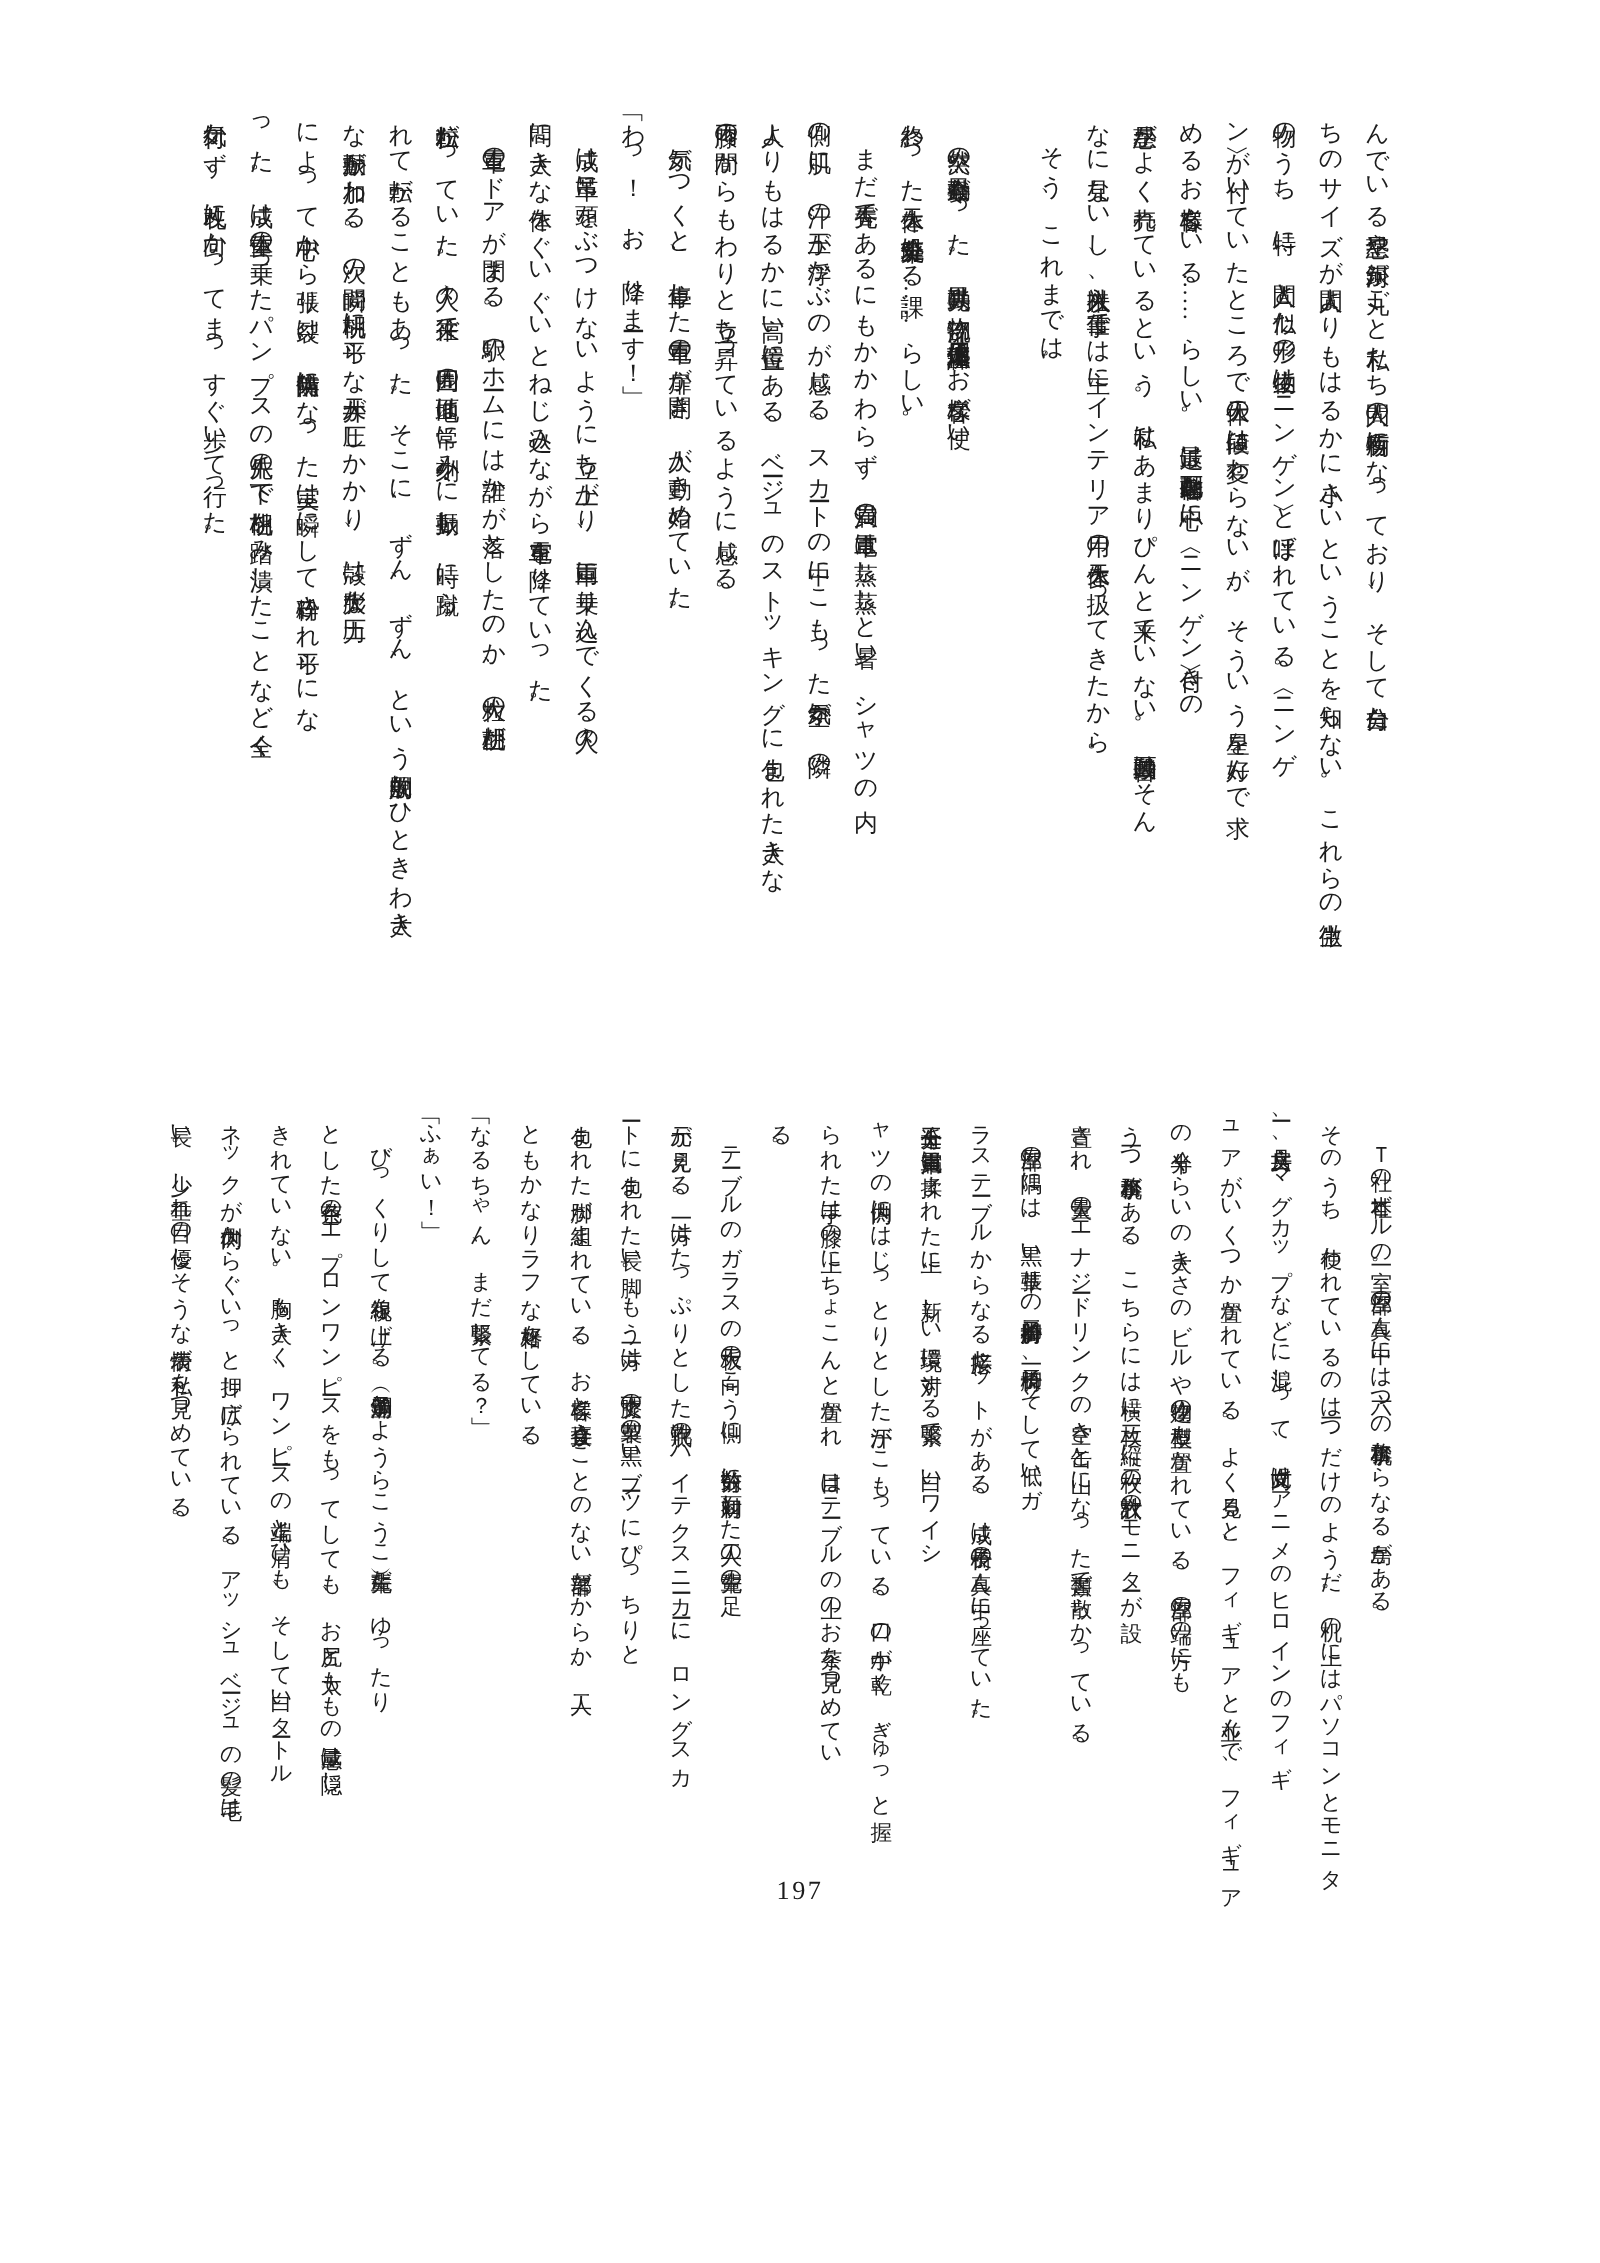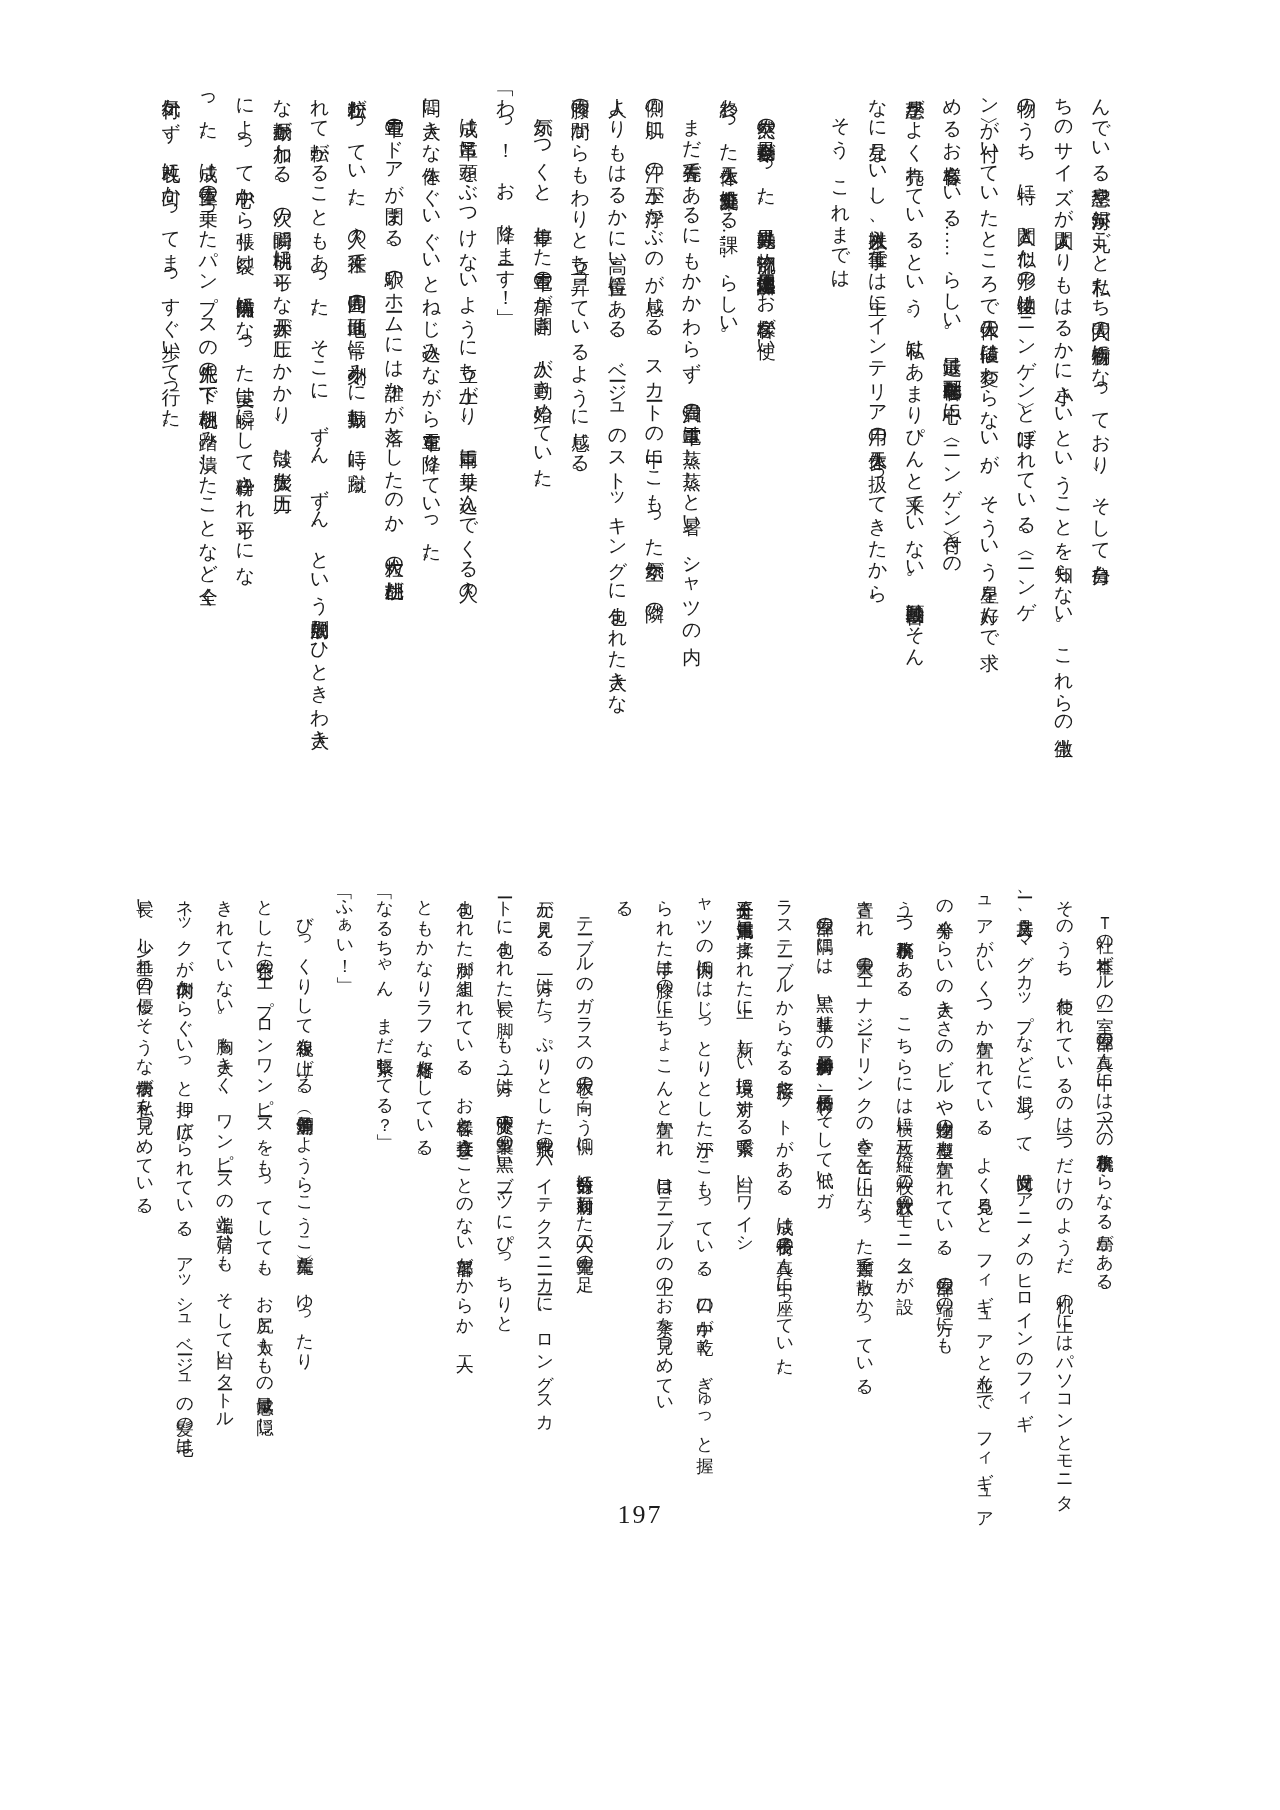--- a/index.html
+++ b/index.html
@@ -46,21 +46,21 @@
   }
   #block-bottom .col {
     line-height: 40px;
     letter-spacing: 0.1px;
   }
   .page-number {
     position: absolute;
     top: 1500px;
     left: 50%;
     transform: translateX(-50%);
-    font-size: 26px;
+    font-size: 21px;
     letter-spacing: 2px;
     color: #1c1c1c;
   }
 </style>
 </head>
 <body>
 
 <div id="block-top" class="vblock">
     <div class="col">んでいる惑星や銀河が丸ごと私たち人間の所有物になっており、そして自分た</div>
     <div class="col">ちのサイズが人間よりもはるかに小さいということを知らない。これらの微生</div>

